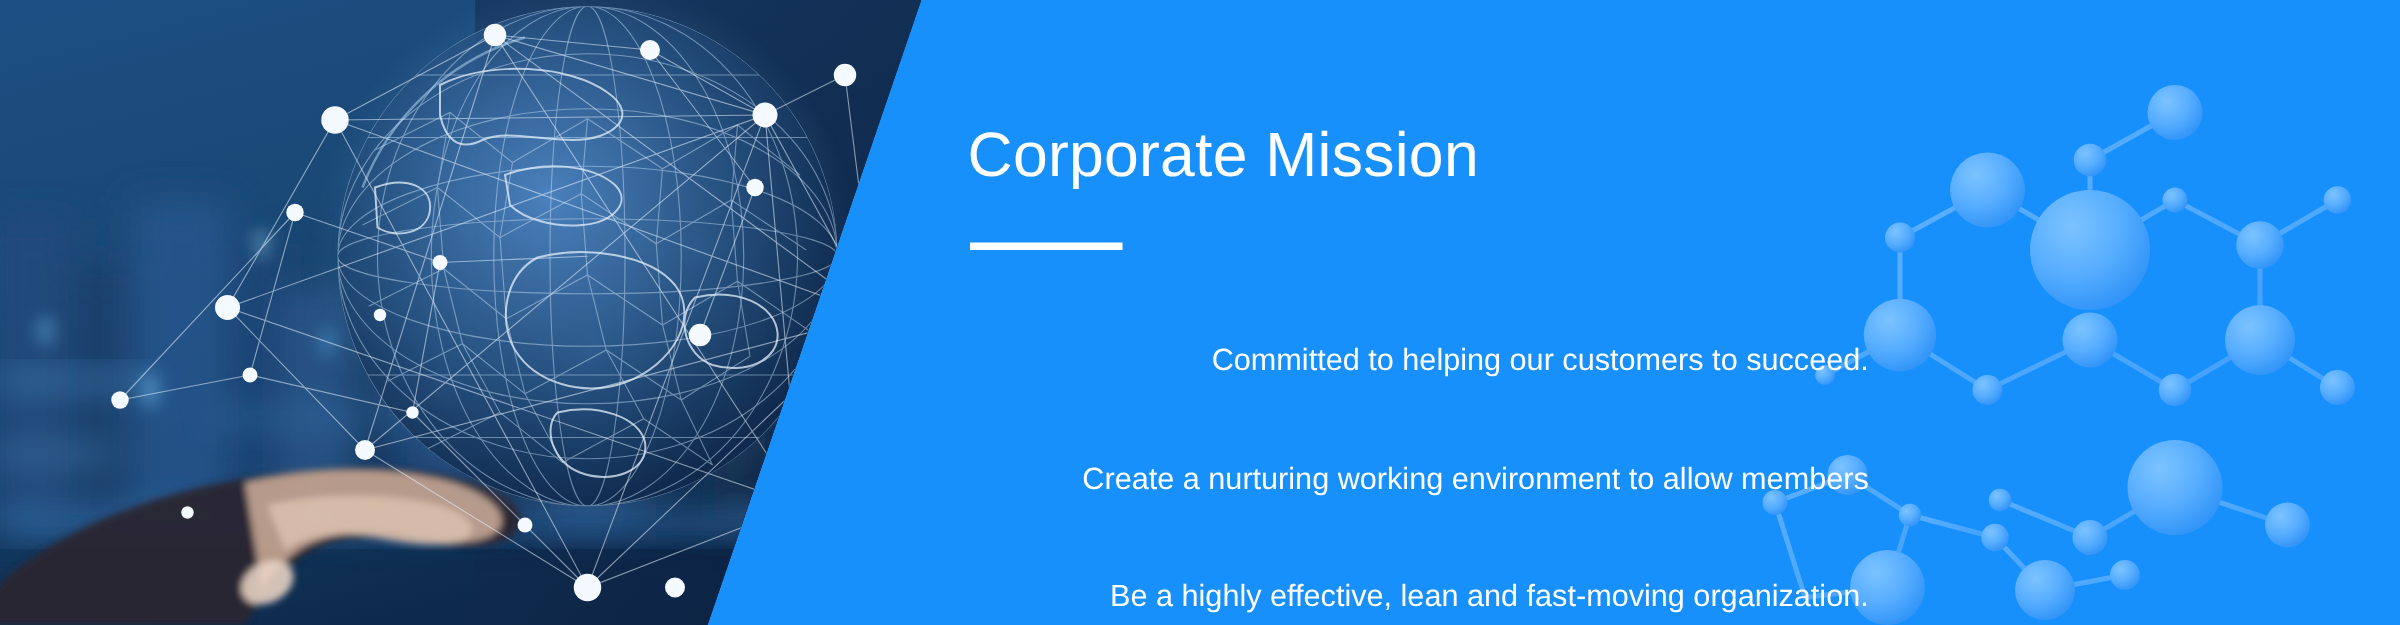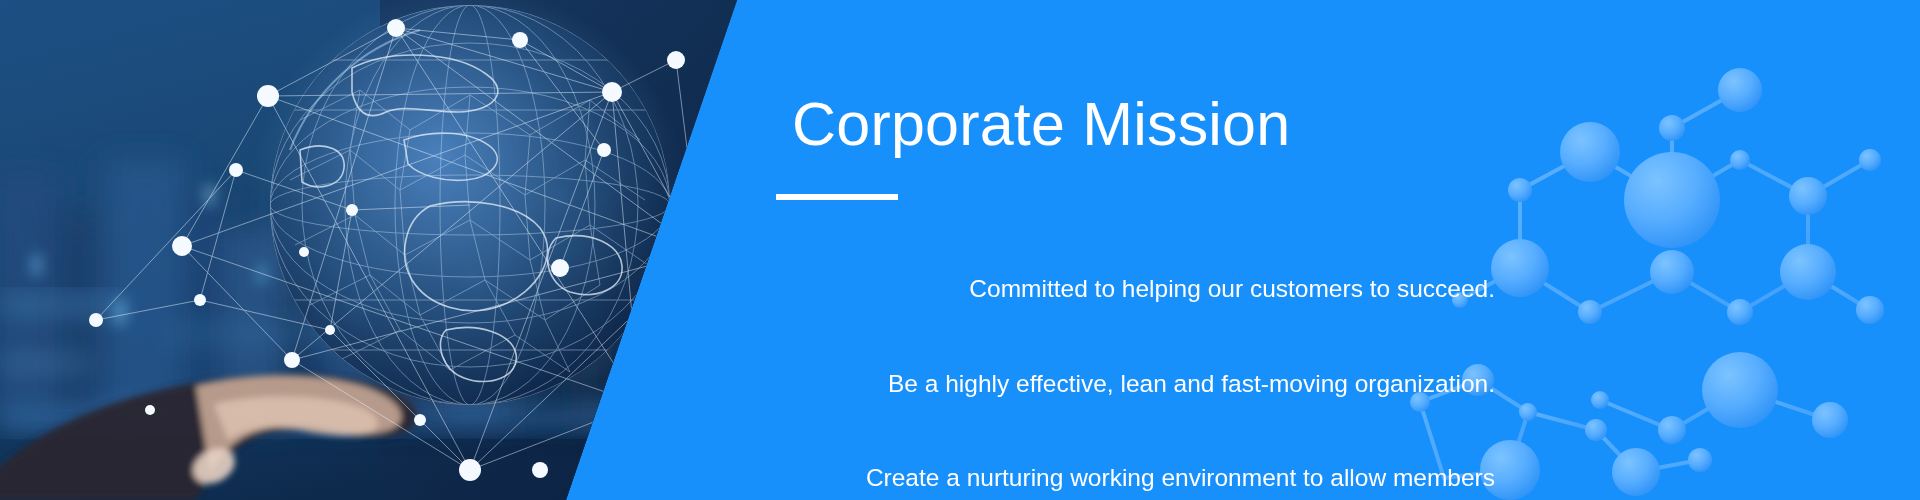--- a/index.html
+++ b/index.html
@@ -61,26 +61,26 @@
     left: 772px;
     top: 0;
     width: 900px;
     height: 500px;
     z-index: 5;
   }
 
   .title {
     position: absolute;
     top: 88px;
-    left: 20px;
+    left: 2px;
     margin: 0;
     color: #ffffff;
     font-family: "Liberation Sans", sans-serif;
     font-weight: 400;
-    font-size: 61px;
+    font-size: 50px;
     line-height: 72px;
     letter-spacing: 0.2px;
     white-space: nowrap;
   }
 
   .rule {
     position: absolute;
     top: 194px;
     left: 4px;
     width: 122px;
@@ -359,19 +359,19 @@
     </svg>
   </div>
 
   <div class="content">
     <h1 class="title">Corporate Mission</h1>
 
     <div class="rule"></div>
 
     <div class="body-text">
       <span class="line">Committed to helping our customers to succeed.</span>
+      <span class="line">Create a nurturing working environment to allow members</span>
       <span class="line">Be a highly effective, lean and fast-moving organization.</span>
-      <span class="line">Create a nurturing working environment to allow members</span>
       
     </div>
   </div>
 
 </div>
 
 </body></html>

